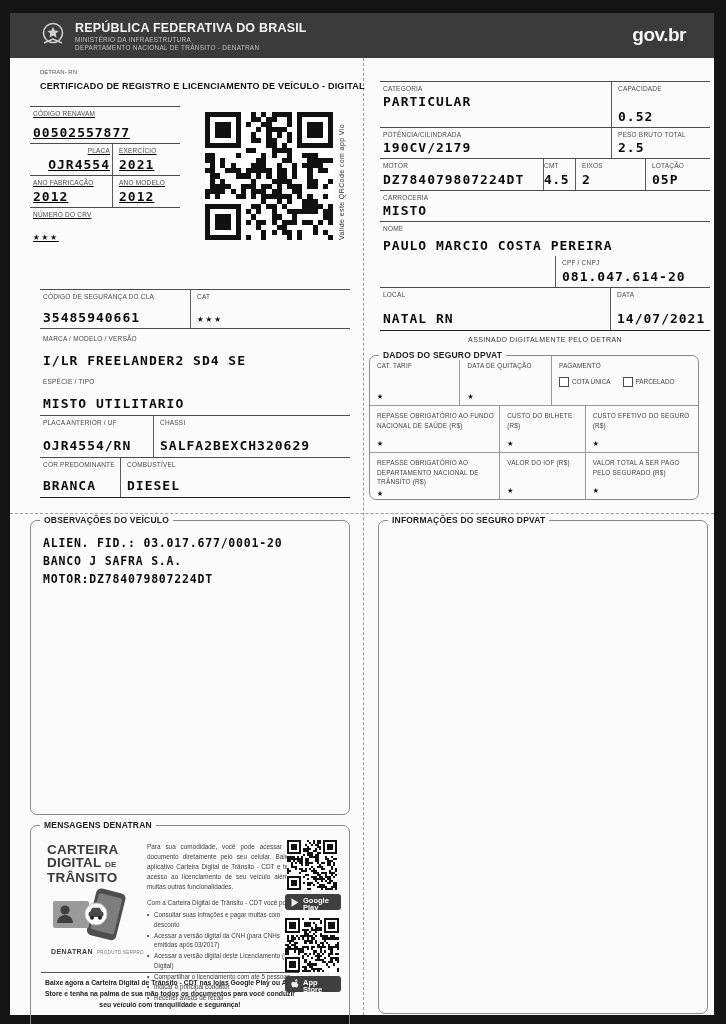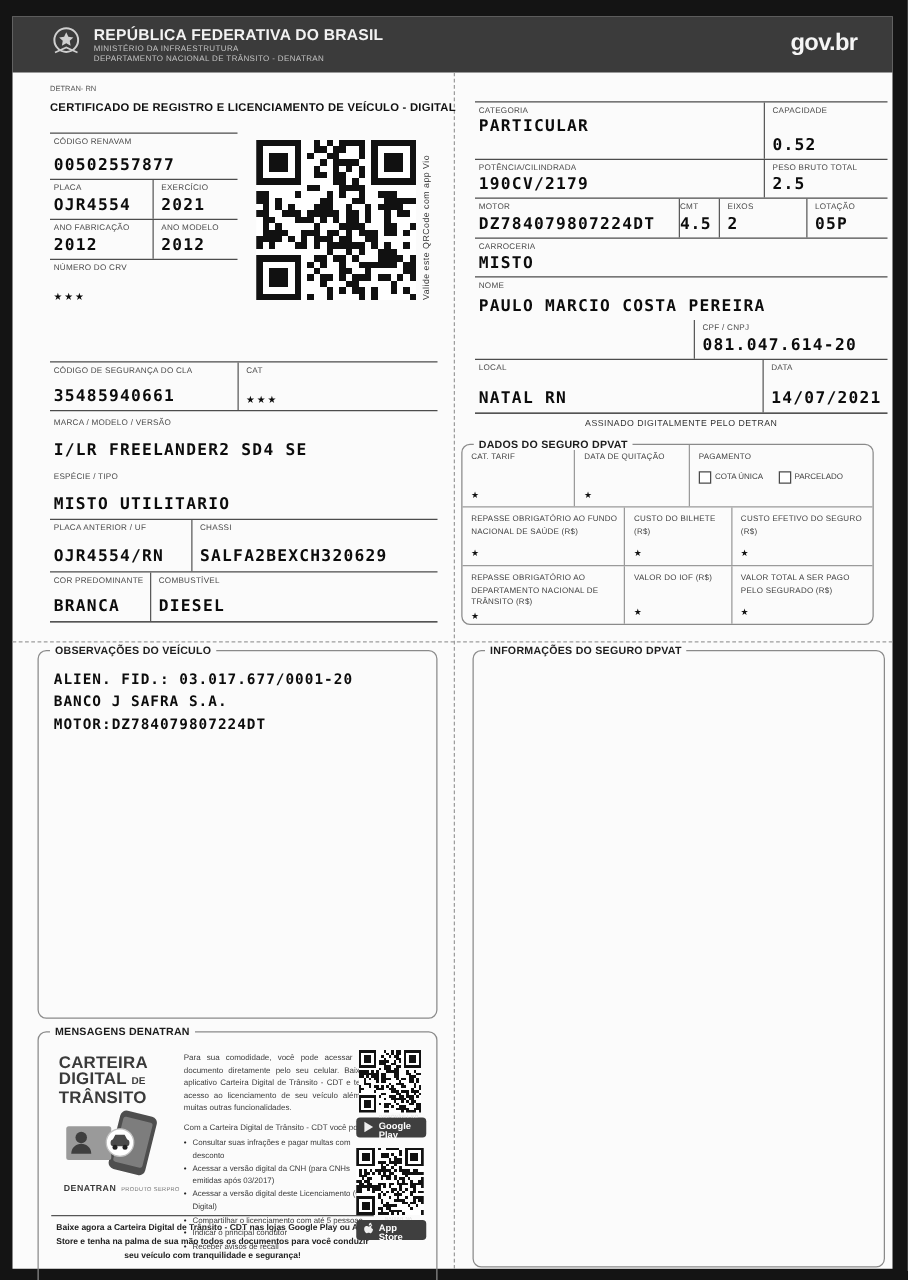--- a/index.html
+++ b/index.html
@@ -108,29 +108,29 @@
       </div>
       <div class="govbr">gov.br</div>
     </div>
 
     <div class="vcut" style="left:353px;top:45px;height:957px;"></div>
     <div class="hcut" style="left:0;top:500px;width:704px;"></div>
 
     <div class="smalltext" style="position:absolute;left:30px;top:56px;">DETRAN- RN</div>
     <div class="doctitle" style="position:absolute;left:30px;top:68px;">CERTIFICADO DE REGISTRO E LICENCIAMENTO DE VEÍCULO - DIGITAL</div>
 
-    <div class="block" style="left:30px;top:93px;width:150px;">
+    <div class="block" style="left:20px;top:93px;width:150px;text-decoration:underline;">
       <div class="frow" style="height:37px;">
         <div class="cell" style="width:100%;">
           <span class="lbl">CÓDIGO RENAVAM</span>
           <span class="val">00502557877</span>
         </div>
       </div>
       <div class="frow" style="height:32px;">
-        <div class="cell" style="width:82px;">
+        <div class="cell" style="width:82px;align-items:flex-end;">
           <span class="lbl">PLACA</span>
           <span class="val">OJR4554</span>
         </div>
         <div class="cell" style="width:68px;">
           <span class="lbl">EXERCÍCIO</span>
           <span class="val">2021</span>
         </div>
       </div>
       <div class="frow" style="height:32px;">
         <div class="cell" style="width:82px;">

